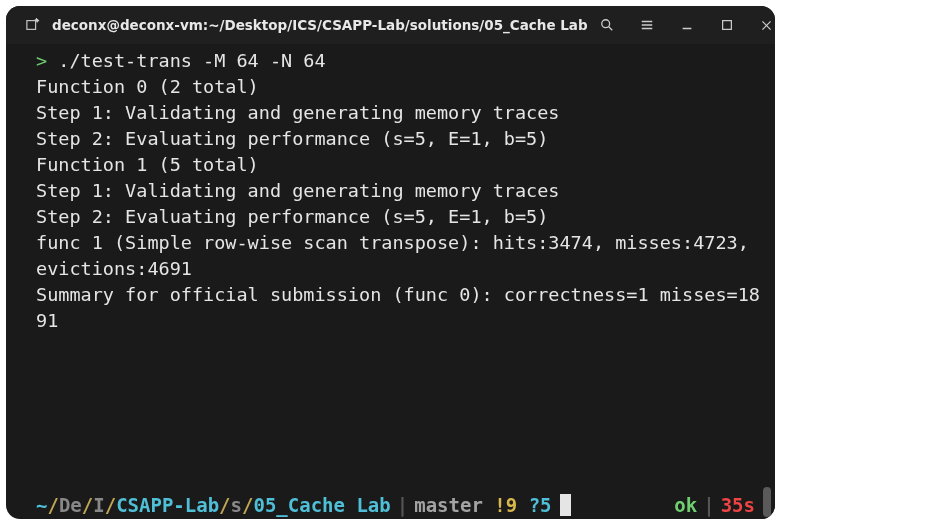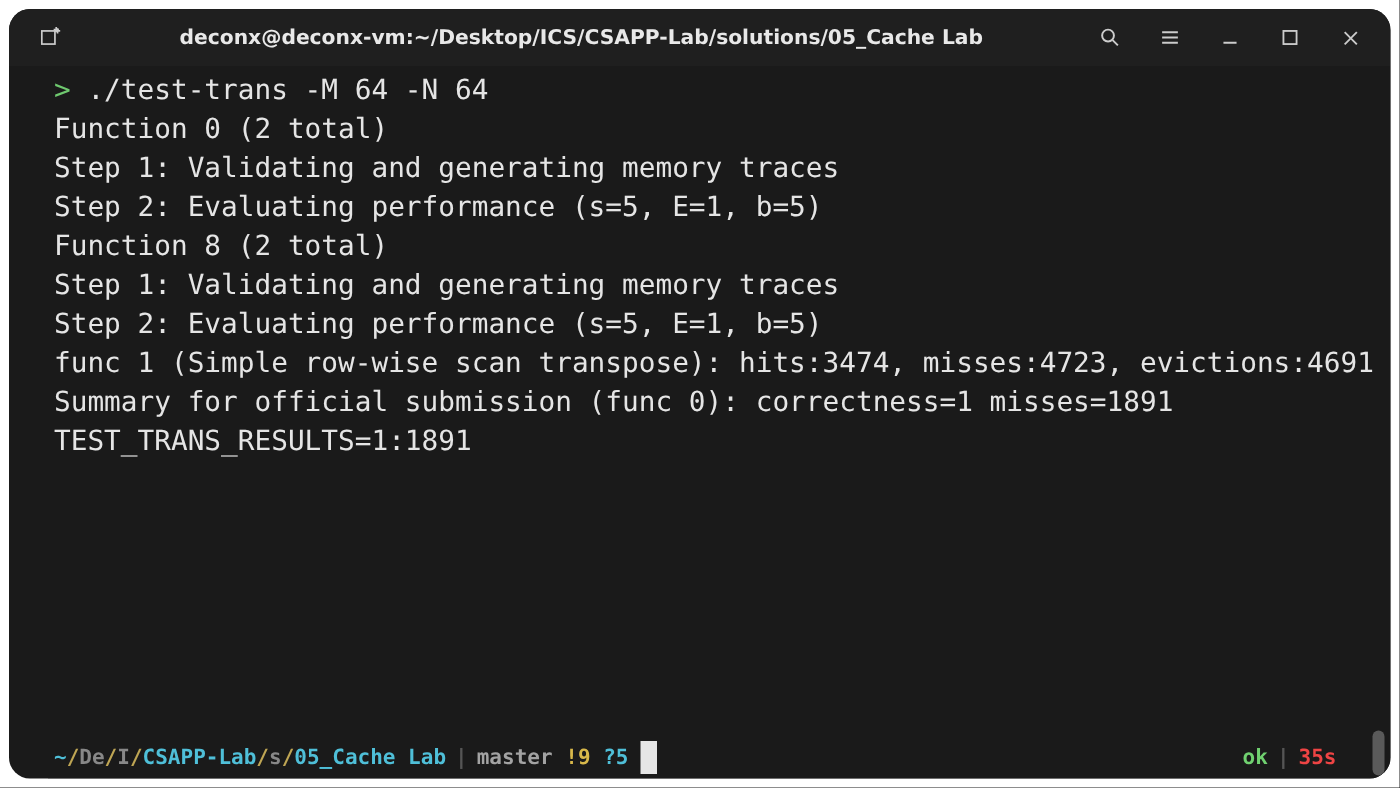--- a/index.html
+++ b/index.html
@@ -5,21 +5,21 @@
     * { margin: 0; padding: 0; box-sizing: border-box; }
     body {
       background: #fff;
       font-family: 'DejaVu Sans Mono', 'Liberation Mono', monospace;
       width: 933px;
       height: 525px;
       overflow: hidden;
       padding: 6px;
     }
     .window {
-      width: 921px;
+      width: 769px;
       height: 513px;
       background: #1a1a1a;
       border-radius: 14px;
       overflow: hidden;
       display: flex;
       flex-direction: column;
       position: relative;
     }
     .titlebar {
       height: 38px;
@@ -72,25 +72,25 @@
       overflow: hidden;
       position: relative;
       margin-left: 26px;
     }
     .term-line { white-space: pre-wrap; word-break: break-all; }
     .prompt-marker { color: #6fc96f; }
     .statusbar {
       position: absolute;
       bottom: 0;
       left: 4px;
-      right: 20px;
+      right: 4px;
       height: 28px;
       display: flex;
       align-items: center;
-      font-size: 14px;
+      font-size: 19px;
       font-weight: 600;
     }
     .sb-path { color: #e5e5e5; }
     .sb-path .tilde { color: #4fbfd8; }
     .sb-path .slash { color: #bfa654; }
     .sb-path .de { color: #888; }
     .sb-path .csapp { color: #4fbfd8; font-weight: 700;}
     .sb-path .sol { color: #888; }
     .sb-path .cache { color: #4fbfd8; font-weight: 700;}
     .sb-pipe { color: #555; margin: 0 6px; }
@@ -165,28 +165,27 @@
     </div>
   </div>
 
   <div class="terminal">
     <div class="term-line"><span class="prompt-marker">&gt;</span><span> ./test-trans -M 64 -N 64</span></div>
     <div class="term-line"></div>
     <div class="term-line">Function 0 (2 total)</div>
     <div class="term-line">Step 1: Validating and generating memory traces</div>
     <div class="term-line">Step 2: Evaluating performance (s=5, E=1, b=5)</div>
     <div class="term-line"></div>
-    <div class="term-line">Function 8 (2 total)</div>
+    <div class="term-line">Function 1 (5 total)</div>
     <div class="term-line">Step 1: Validating and generating memory traces</div>
     <div class="term-line">Step 2: Evaluating performance (s=5, E=1, b=5)</div>
     <div class="term-line">func 1 (Simple row-wise scan transpose): hits:3474, misses:4723, evictions:4691</div>
     <div class="term-line"></div>
     <div class="term-line">Summary for official submission (func 0): correctness=1 misses=1891</div>
     <div class="term-line"></div>
-    <div class="term-line">TEST_TRANS_RESULTS=1:1891</div>
 
     <div class="statusbar">
       <span class="sb-path">
         <span class="tilde">~</span><span class="slash">/</span><span class="de">De</span><span class="slash">/</span><span class="de">I</span><span class="slash">/</span><span class="csapp">CSAPP-Lab</span><span class="slash">/</span><span class="sol">s</span><span class="slash">/</span><span class="cache">05_Cache Lab</span>
       </span>
       <span class="sb-pipe">|</span>
       <span class="sb-branch">master</span>
       <span>&nbsp;</span>
       <span class="sb-bang">!9</span>
       <span>&nbsp;</span>

